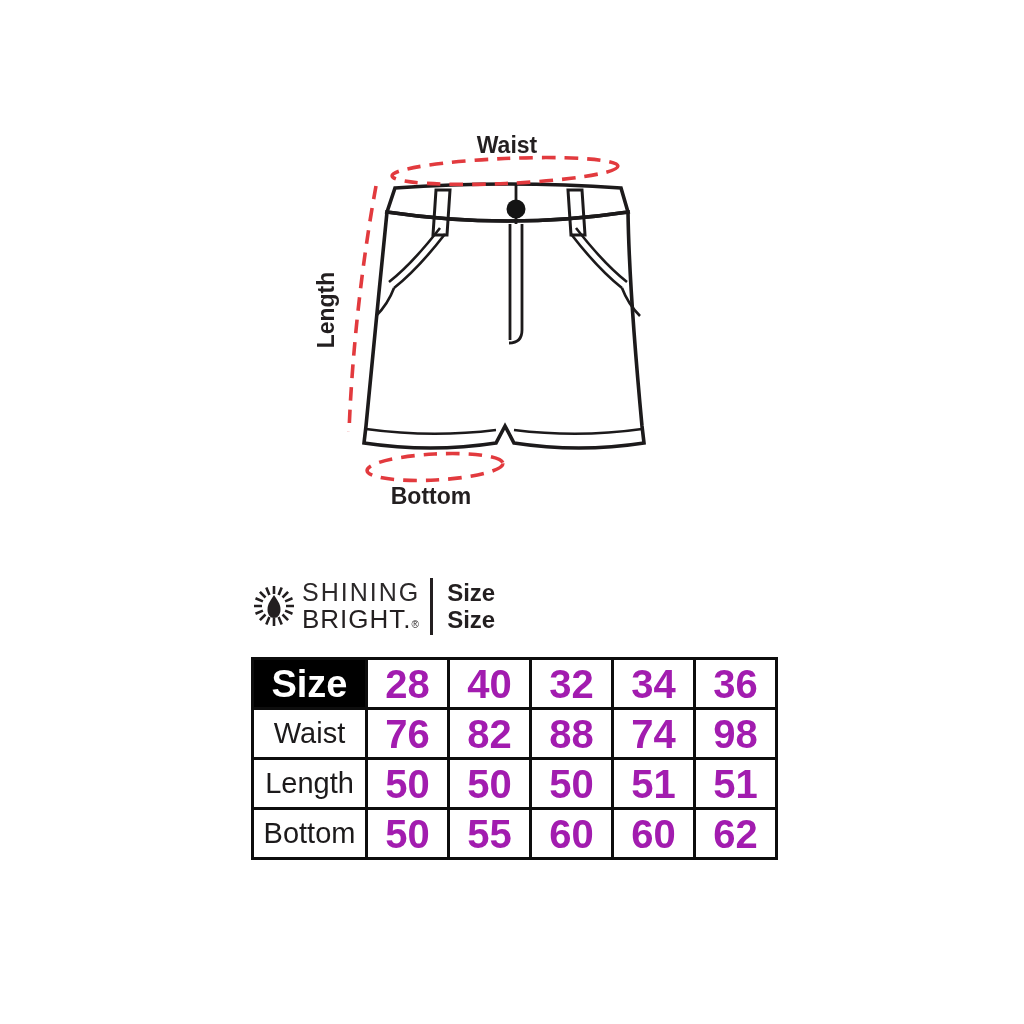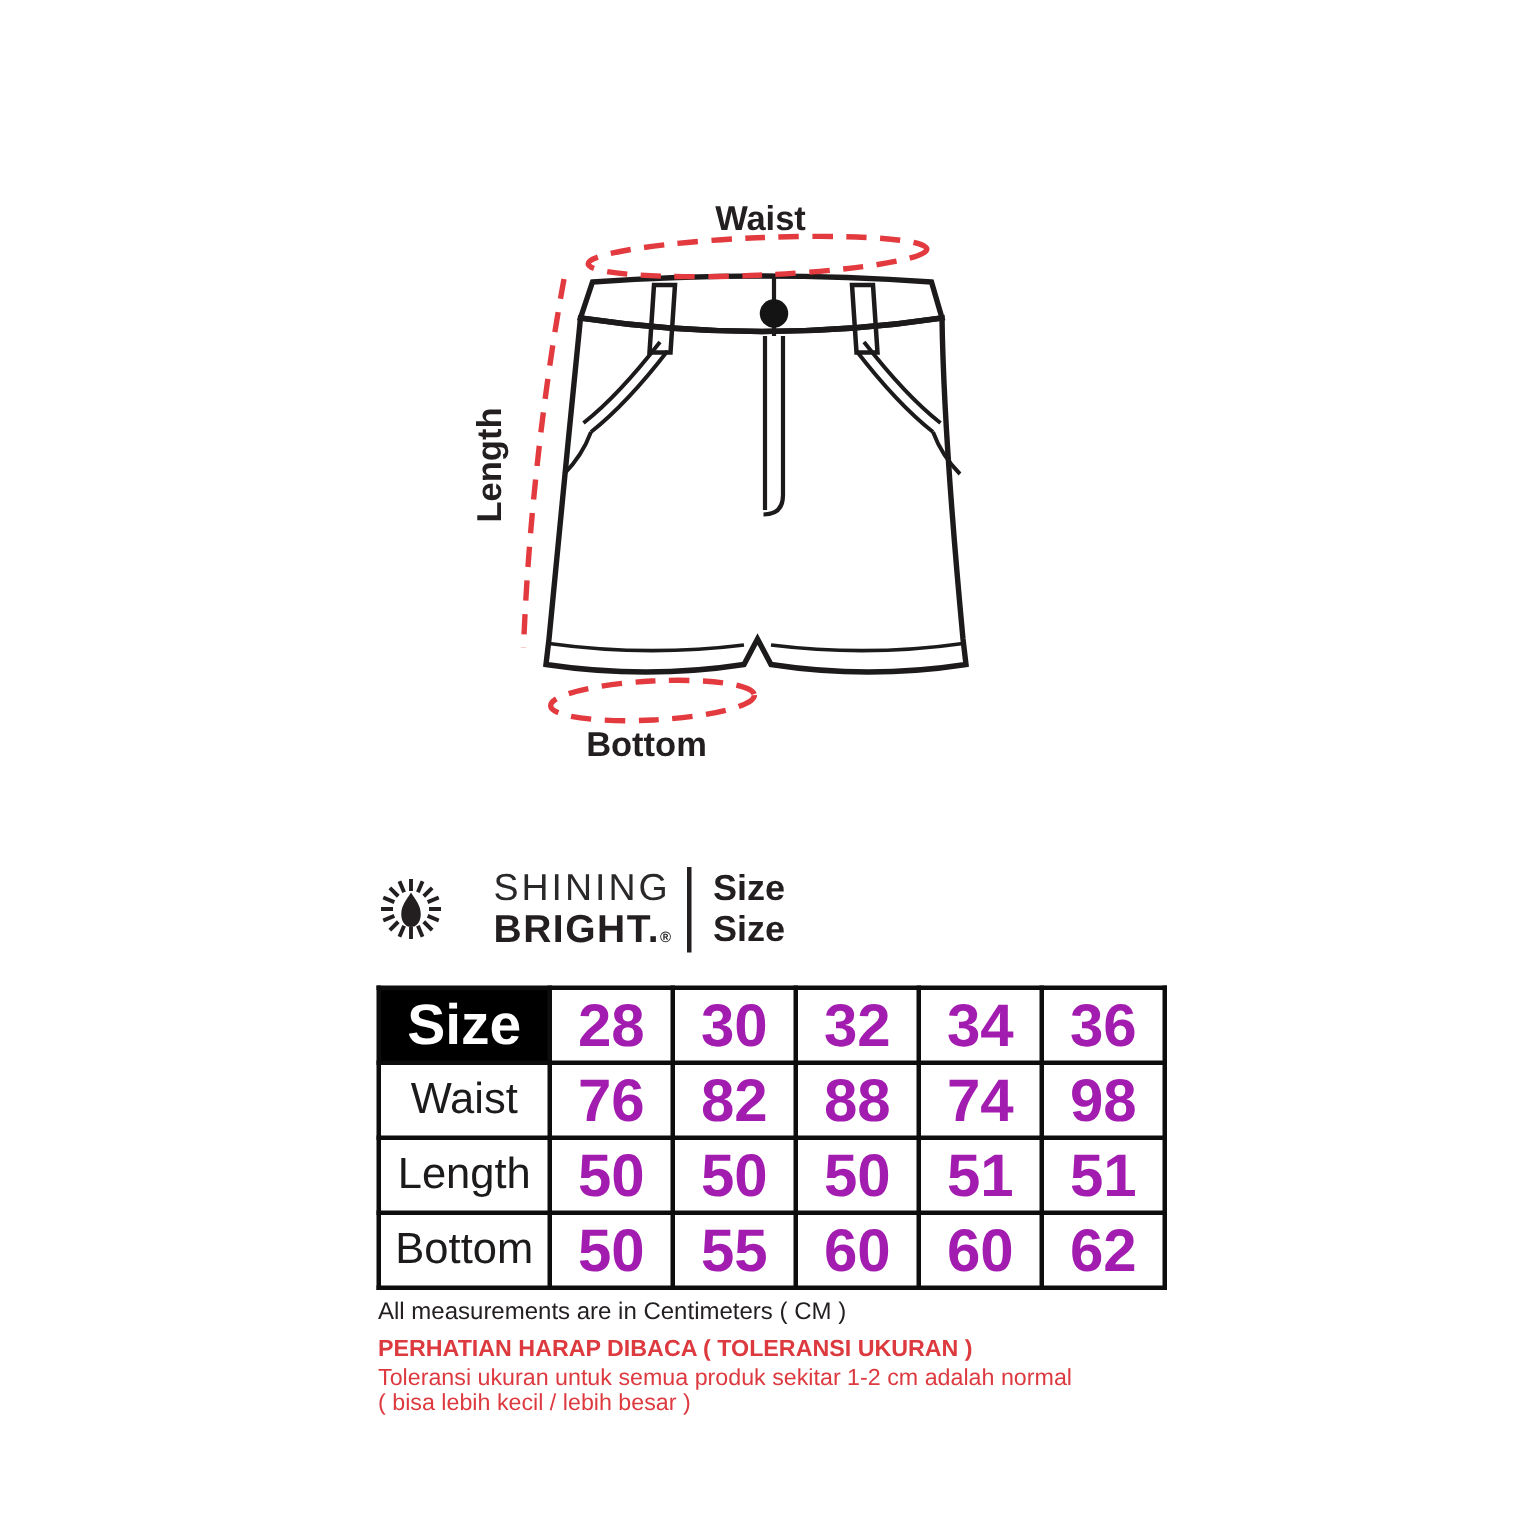--- a/index.html
+++ b/index.html
@@ -12,23 +12,23 @@
   
   .figure{position:absolute;left:300px;top:112px;width:400px;height:400px;}
   .figure svg{display:block;width:100%;height:100%;}
   .ink-stroke{stroke:#1c1a1b;fill:none;}
   .red-dash{stroke:#e23a3e;fill:none;stroke-width:3.6;stroke-dasharray:13.5 9;}
   .diagram-label{font-family:"Liberation Sans",sans-serif;font-size:23px;font-weight:bold;fill:#231f20;}
 
   
   .brand{position:absolute;left:252px;top:572px;height:68px;display:flex;align-items:center;}
   .brand-icon{width:44px;height:52px;margin-right:6px;}
-  .brand-name{line-height:1;margin-left:27px;}
+  .brand-name{line-height:1;}
   .brand-top{font-size:25px;font-weight:300;letter-spacing:2px;color:#2b2829;}
-  .brand-bottom{font-size:26px;font-weight:bold;letter-spacing:1px;margin-top:1px;}
+  .brand-bottom{font-size:26px;font-weight:normal;letter-spacing:1px;margin-top:1px;}
   .reg{font-size:10px;vertical-align:baseline;}
   .brand-divider{width:3px;height:57px;background:#231f20;margin:0 14px 0 10px;}
   .panel-title{font-size:24px;font-weight:bold;line-height:27px;}
 
   
   table.size-table{
     position:absolute;left:251px;top:657px;width:524px;
     border-collapse:collapse;table-layout:fixed;
   }
   .size-table th,.size-table td{
@@ -105,21 +105,21 @@
         <col style="width:82px">
         <col style="width:82px">
         <col style="width:82px">
         <col style="width:82px">
         <col style="width:82px">
       </colgroup>
     <tbody>
       <tr>
         <th class="corner">Size</th>
         <td class="num">28</td>
-        <td class="num">30</td>
+        <td class="num">40</td>
         <td class="num">32</td>
         <td class="num">34</td>
         <td class="num">36</td>
       </tr>
       <tr>
         <td class="rowlabel">Waist</td>
         <td class="num">76</td>
         <td class="num">82</td>
         <td class="num">88</td>
         <td class="num">74</td>
@@ -137,20 +137,14 @@
         <td class="rowlabel">Bottom</td>
         <td class="num">50</td>
         <td class="num">55</td>
         <td class="num">60</td>
         <td class="num">60</td>
         <td class="num">62</td>
       </tr>
     </tbody>
   </table>
 
-  <div class="notes">
-    <p class="units">All measurements are in Centimeters ( CM )</p>
-    <p class="warn-title">PERHATIAN HARAP DIBACA ( TOLERANSI UKURAN )</p>
-    <p class="warn">Toleransi ukuran untuk semua produk sekitar 1-2 cm adalah normal</p>
-    <p class="warn">( bisa lebih kecil / lebih besar )</p>
-  </div>
 
 </div>
 
 </body></html>

